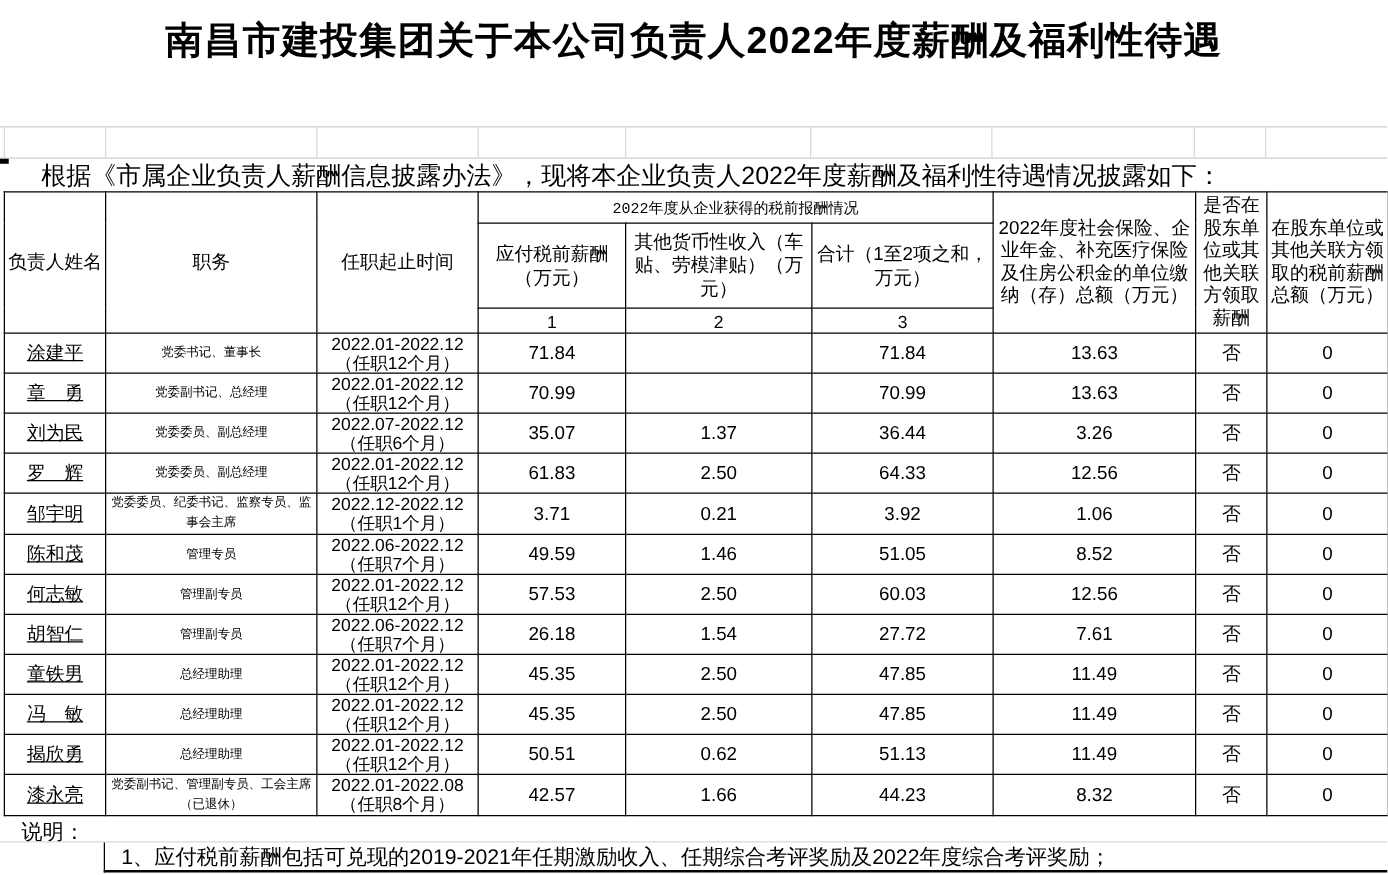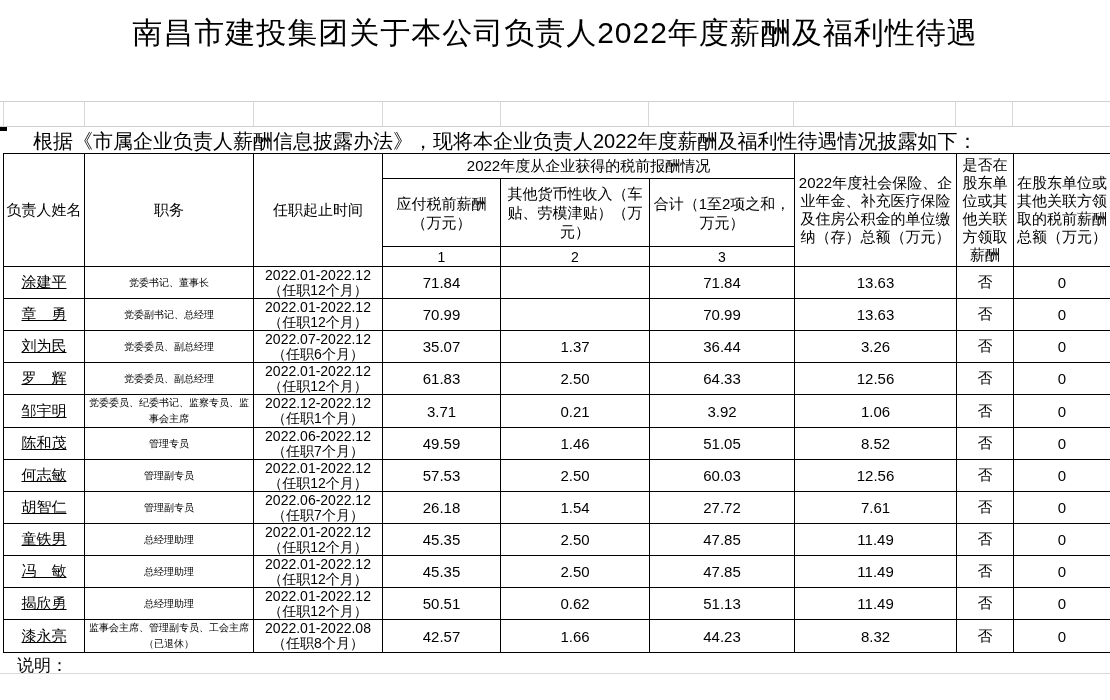--- a/index.html
+++ b/index.html
@@ -15,21 +15,21 @@
     position: relative;
     width: 1110px;
     height: 700px;
     background: #fff;
   }
   
   .title-block {
     position: absolute;
     top: 14px; left: 0; right: 0;
     text-align: center;
-    font-weight: normal;
+    font-weight: bold;
     font-size: 30px;
     line-height: 37px;
     letter-spacing: 1px;
   }
   
   .grid-row {
     position: absolute;
     left: 3px; top: 101px;
     width: 1107px; height: 26px;
     display: flex;
@@ -76,21 +76,21 @@
     vertical-align: middle;
     font-weight: normal;
     padding: 0 2px;
     overflow: hidden;
   }
   tr.r-group  { height: 25px; }
   tr.r-sub    { height: 68px; }
   tr.r-nums   { height: 20px; }
   tr.r-data   { height: 32px; }
   th.h-main   { font-size: 15px; line-height: 18px; }
-  th.h-group  { font-size: 15px; }
+  th.h-group  { font-size: 12px; font-family: Liberation Mono, monospace; }
   th.h-sub    { font-size: 15px; line-height: 19px; }
   th.h-num    { font-size: 14px; font-weight: normal; }
   td.c-name   { font-size: 15px; text-decoration: underline; }
   td.c-pos    { font-size: 10px; line-height: 16px; }
   td.c-term   { font-size: 14px; line-height: 15px; white-space: pre-line; }
   td.c-num    { font-size: 15px; }
   
   .notes-label {
     position: absolute;
     left: 2px; top: 654px;
@@ -304,29 +304,32 @@
 （任职12个月）</td>
       <td class="c-num">50.51</td>
       <td class="c-num">0.62</td>
       <td class="c-num">51.13</td>
       <td class="c-num">11.49</td>
       <td class="c-num">否</td>
       <td class="c-num">0</td>
     </tr>
         <tr class="r-data">
       <td class="c-name">漆永亮</td>
-      <td class="c-pos">监事会主席、管理副专员、工会主席（已退休）</td>
+      <td class="c-pos">党委副书记、管理副专员、工会主席（已退休）</td>
       <td class="c-term">2022.01-2022.08
 （任职8个月）</td>
       <td class="c-num">42.57</td>
       <td class="c-num">1.66</td>
       <td class="c-num">44.23</td>
       <td class="c-num">8.32</td>
       <td class="c-num">否</td>
       <td class="c-num">0</td>
     </tr>
       </tbody>
   </table>
 
   <div class="notes-label">说明：</div>
   <div class="notes-divider"></div>
+  <div class="note-row">
+    <div class="note-text">1、应付税前薪酬包括可兑现的2019-2021年任期激励收入、任期综合考评奖励及2022年度综合考评奖励；</div>
+  </div>
 
 </div>
 
 </body></html>

